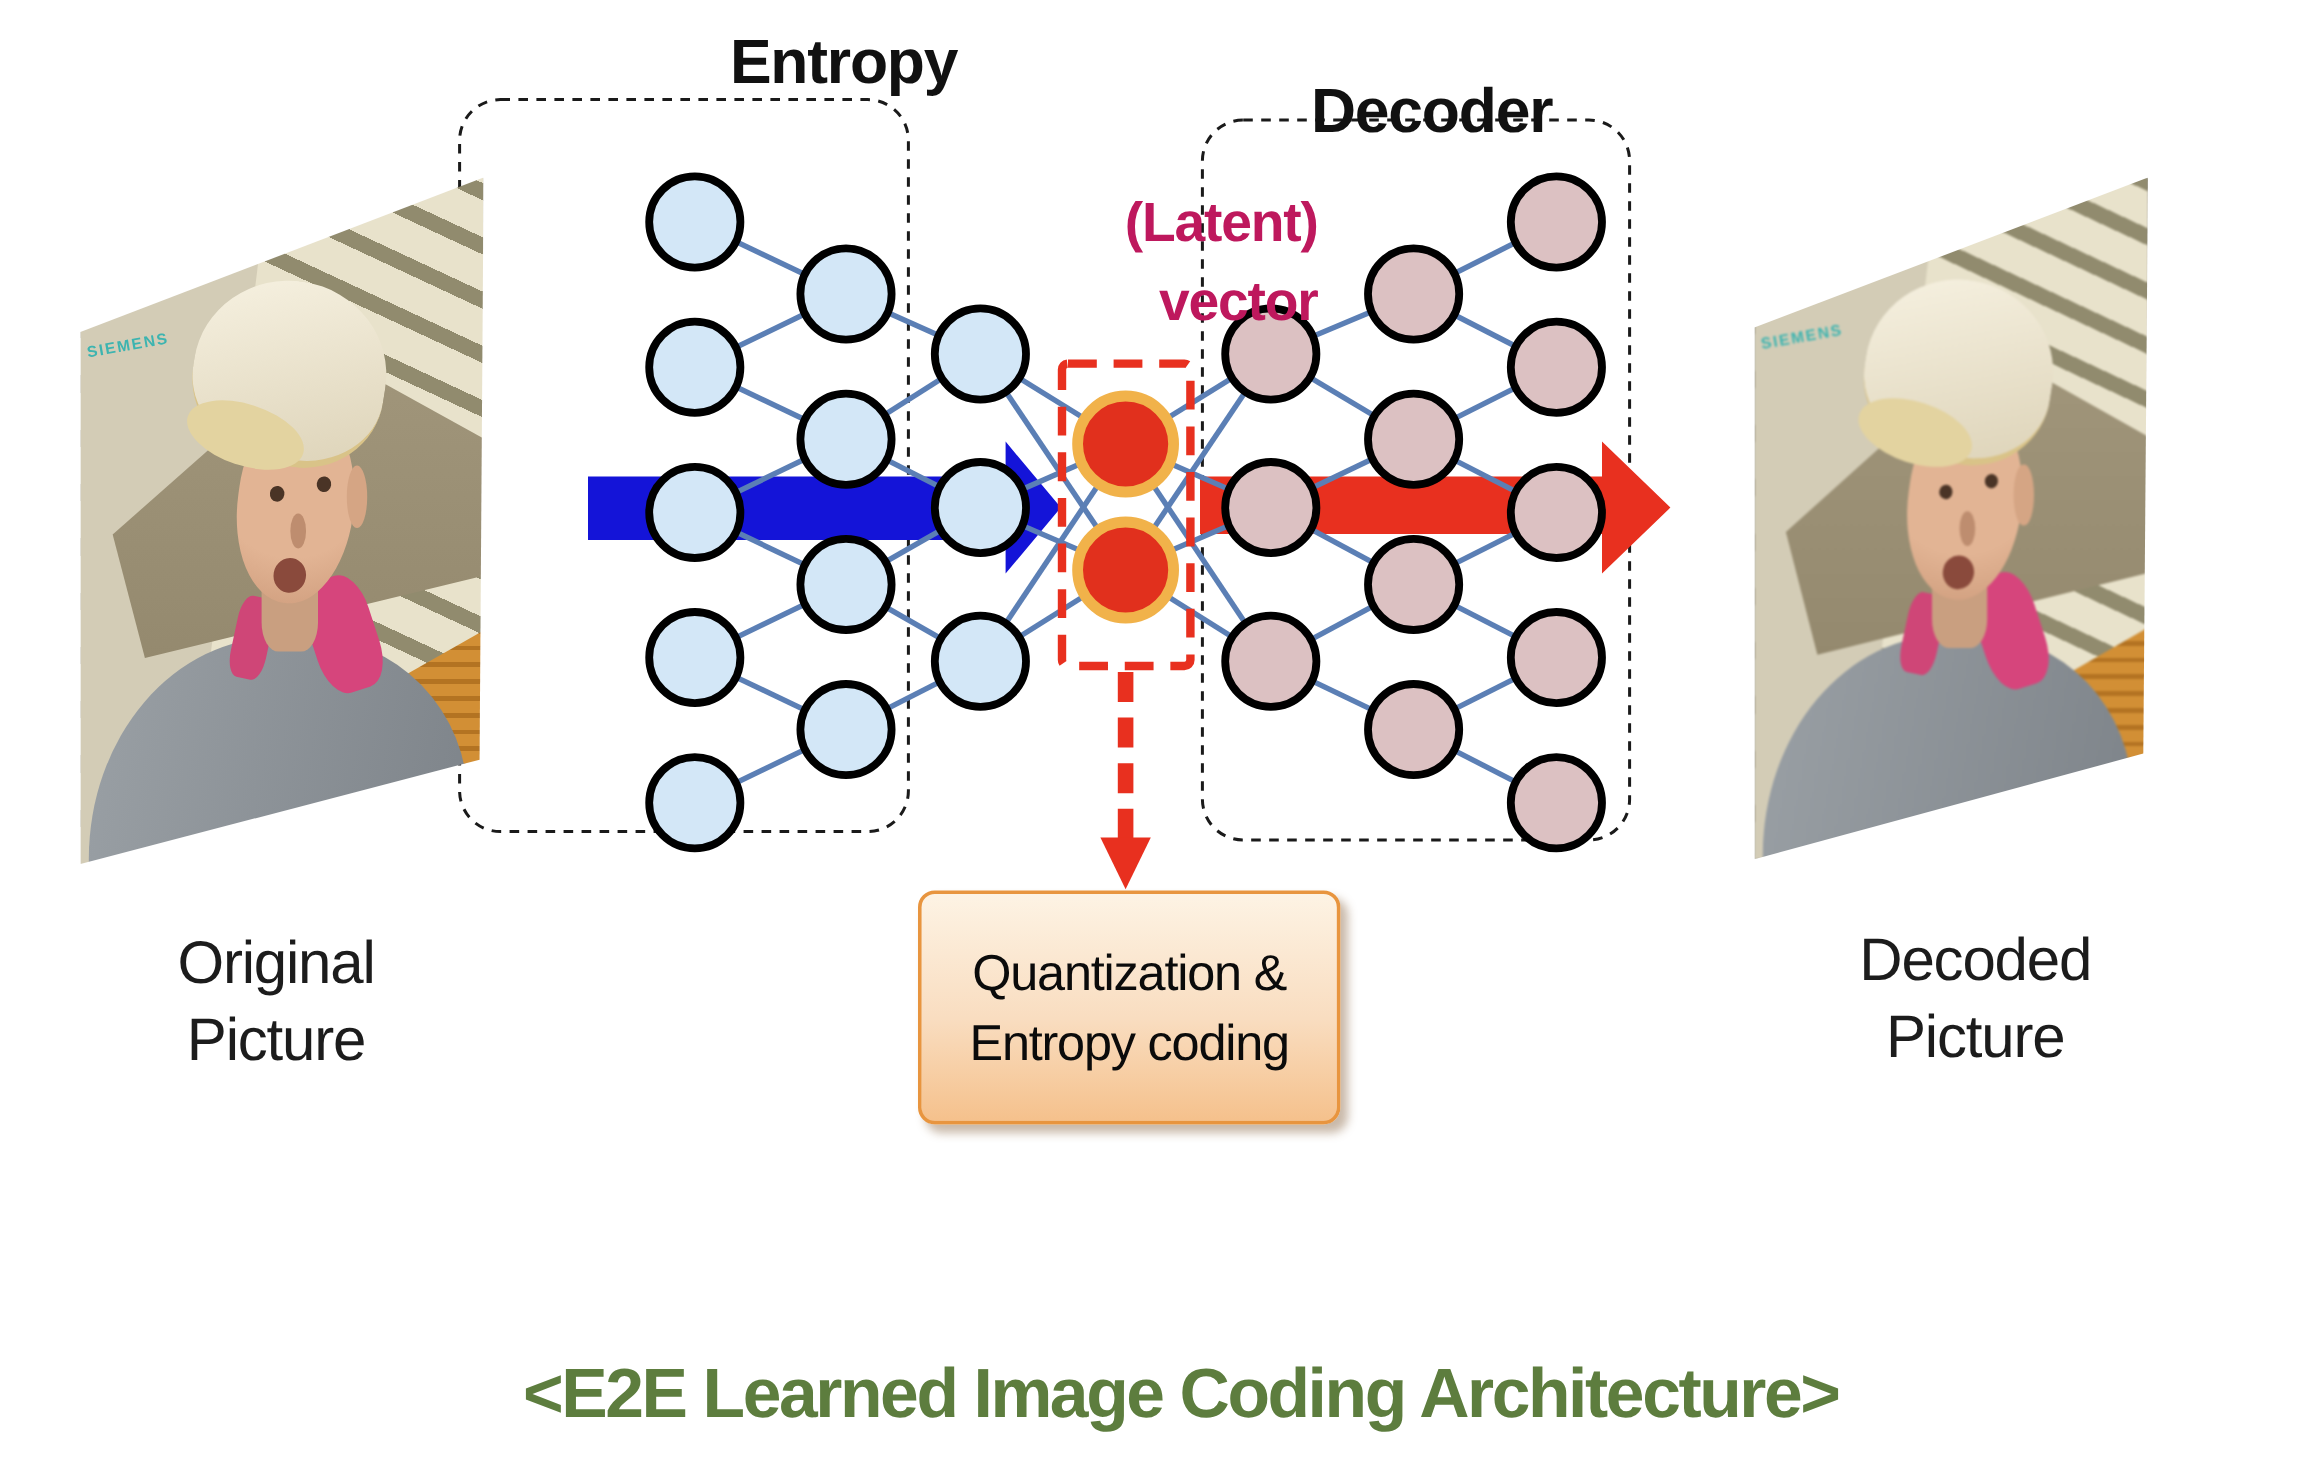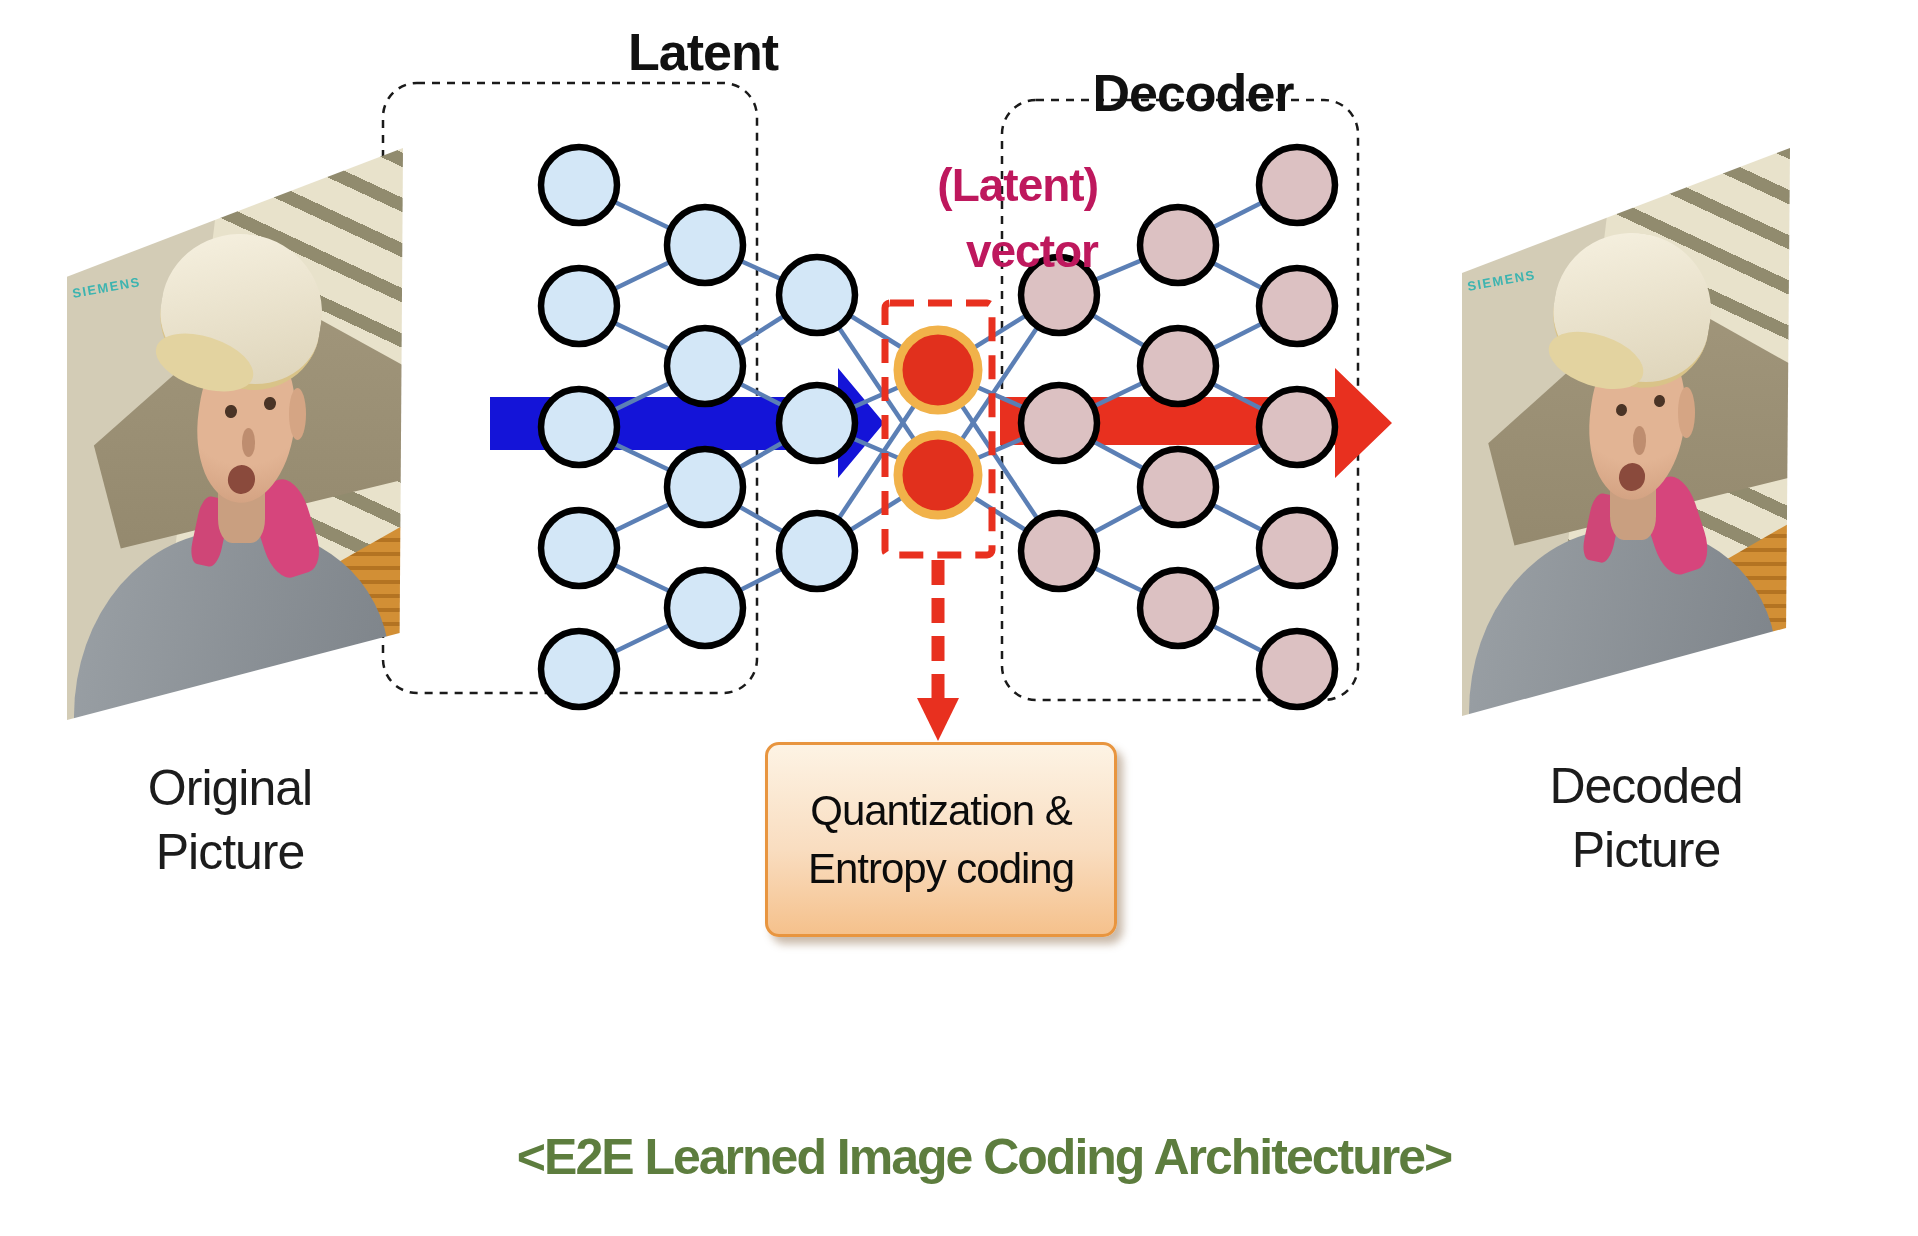--- a/index.html
+++ b/index.html
@@ -20,27 +20,27 @@
   
   .quant-box{position:absolute;left:765px;top:742px;width:352px;height:195px;
     border:3.5px solid #e8953f;border-radius:14px;box-sizing:border-box;
     background:linear-gradient(180deg,#fdf3e4 0%,#f9ddc0 55%,#f5c18c 100%);
     box-shadow:6px 7px 8px rgba(120,80,40,.40);
     display:flex;flex-direction:column;justify-content:center;align-items:center;}
   .quant-box .qline{font-size:42px;font-weight:normal;color:#0b0b0b;line-height:58px;letter-spacing:-1px;}
 
   
   .pic-label{position:absolute;width:380px;transform:translateX(-50%);text-align:center;
-    font-size:50px;color:#1c1c1c;line-height:64px;letter-spacing:-1px;}
+    font-size:50px;color:#1c1c1c;line-height:64px;letter-spacing:-1px;margin-top:14px;}
   .pic-label-original{left:230px;top:756px;}
   .pic-label-decoded{left:1646px;top:754px;}
 
   
   .main-title{position:absolute;left:0;top:1128px;width:100%;text-align:center;
-    font-size:50px;font-weight:bold;color:#5d7d3e;letter-spacing:-2px;padding-left:50px;
+    font-size:58px;font-weight:bold;color:#5d7d3e;letter-spacing:-2px;padding-left:50px;
     box-sizing:border-box;white-space:nowrap;}
 
   
   .photo{position:absolute;filter:drop-shadow(0 0 1px rgba(0,0,0,.55));}
   .photo-original{left:67px;top:148px;width:336px;height:572px;
     clip-path:polygon(0% 22.5%,100% 0%,99% 84.8%,0% 100%);}
   .photo-decoded{left:1462px;top:148px;width:328px;height:568px;
     clip-path:polygon(0% 22%,100% 0%,98.8% 84.5%,0% 100%);
     filter:blur(0.7px) drop-shadow(0 0 1px rgba(0,0,0,.55));}
   .photo .el{position:absolute;}
@@ -205,21 +205,21 @@
     <div class="el ph-ear"></div>
     <div class="el ph-helmet"></div>
     <div class="el ph-brim"></div>
     <div class="el ph-eye ph-eye-l"></div>
     <div class="el ph-eye ph-eye-r"></div>
     <div class="el ph-nose"></div>
     <div class="el ph-mouth"></div>
     <div class="el ph-watermark">SIEMENS</div>
   </div>
 
-  <div class="section-label label-encoder">Latent</div>
+  <div class="section-label label-encoder">Entropy</div>
   <div class="section-label label-decoder">Decoder</div>
 
   <div class="latent-caption">
     <div>(Latent)</div>
     <div>vector</div>
   </div>
 
   <div class="quant-box">
     <div class="qline">Quantization &amp;</div>
     <div class="qline">Entropy coding</div>

